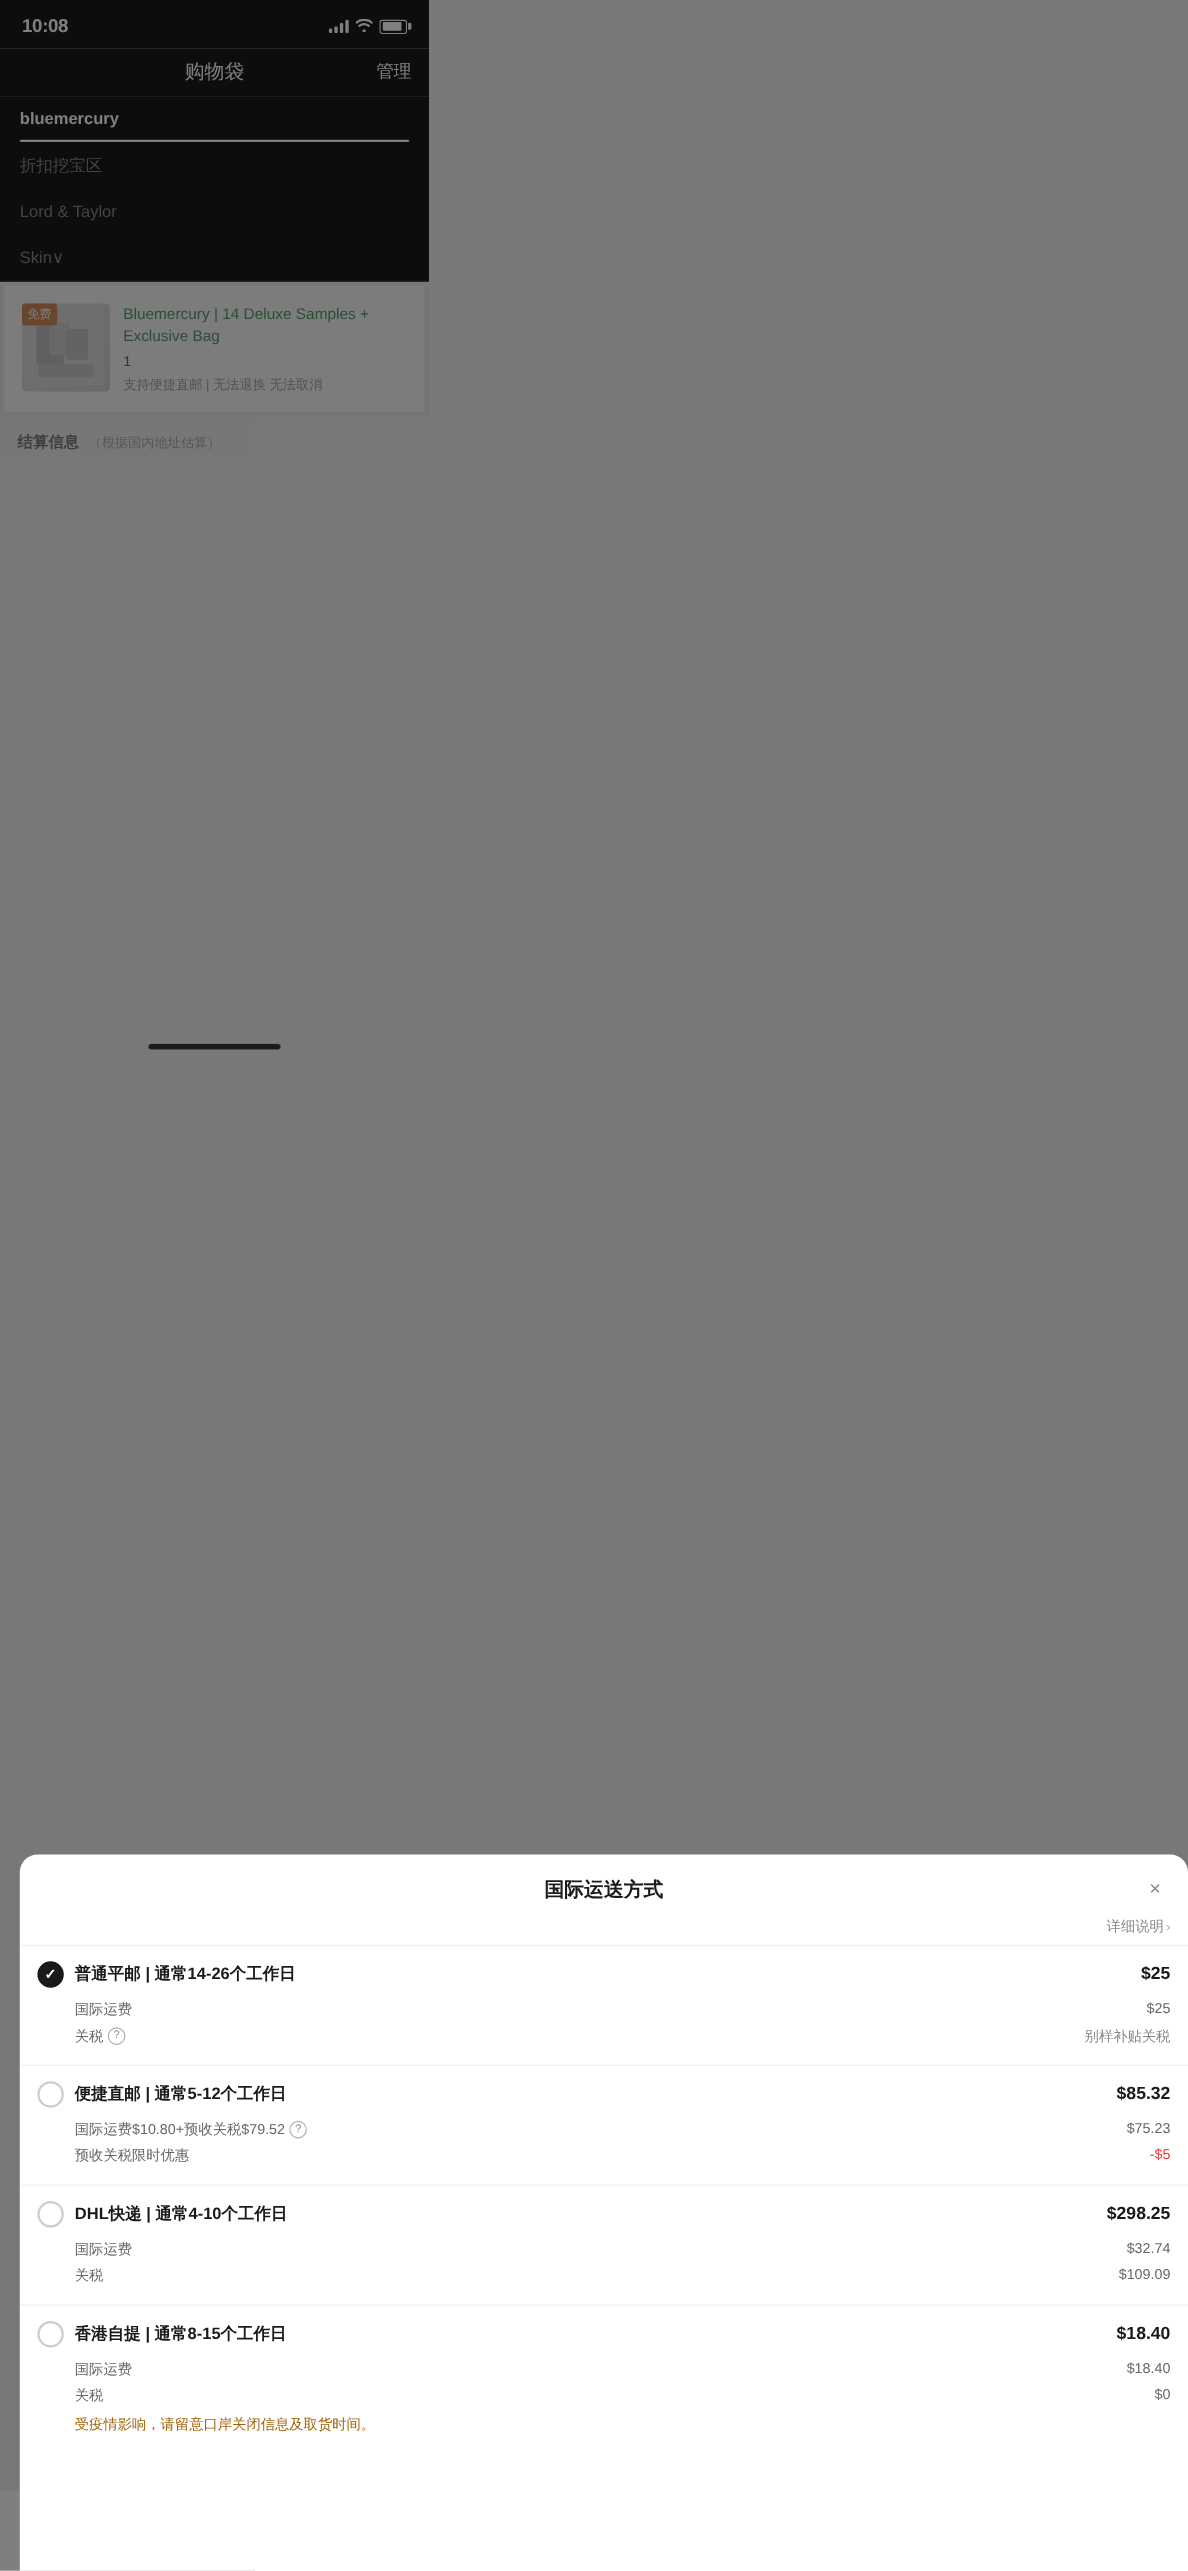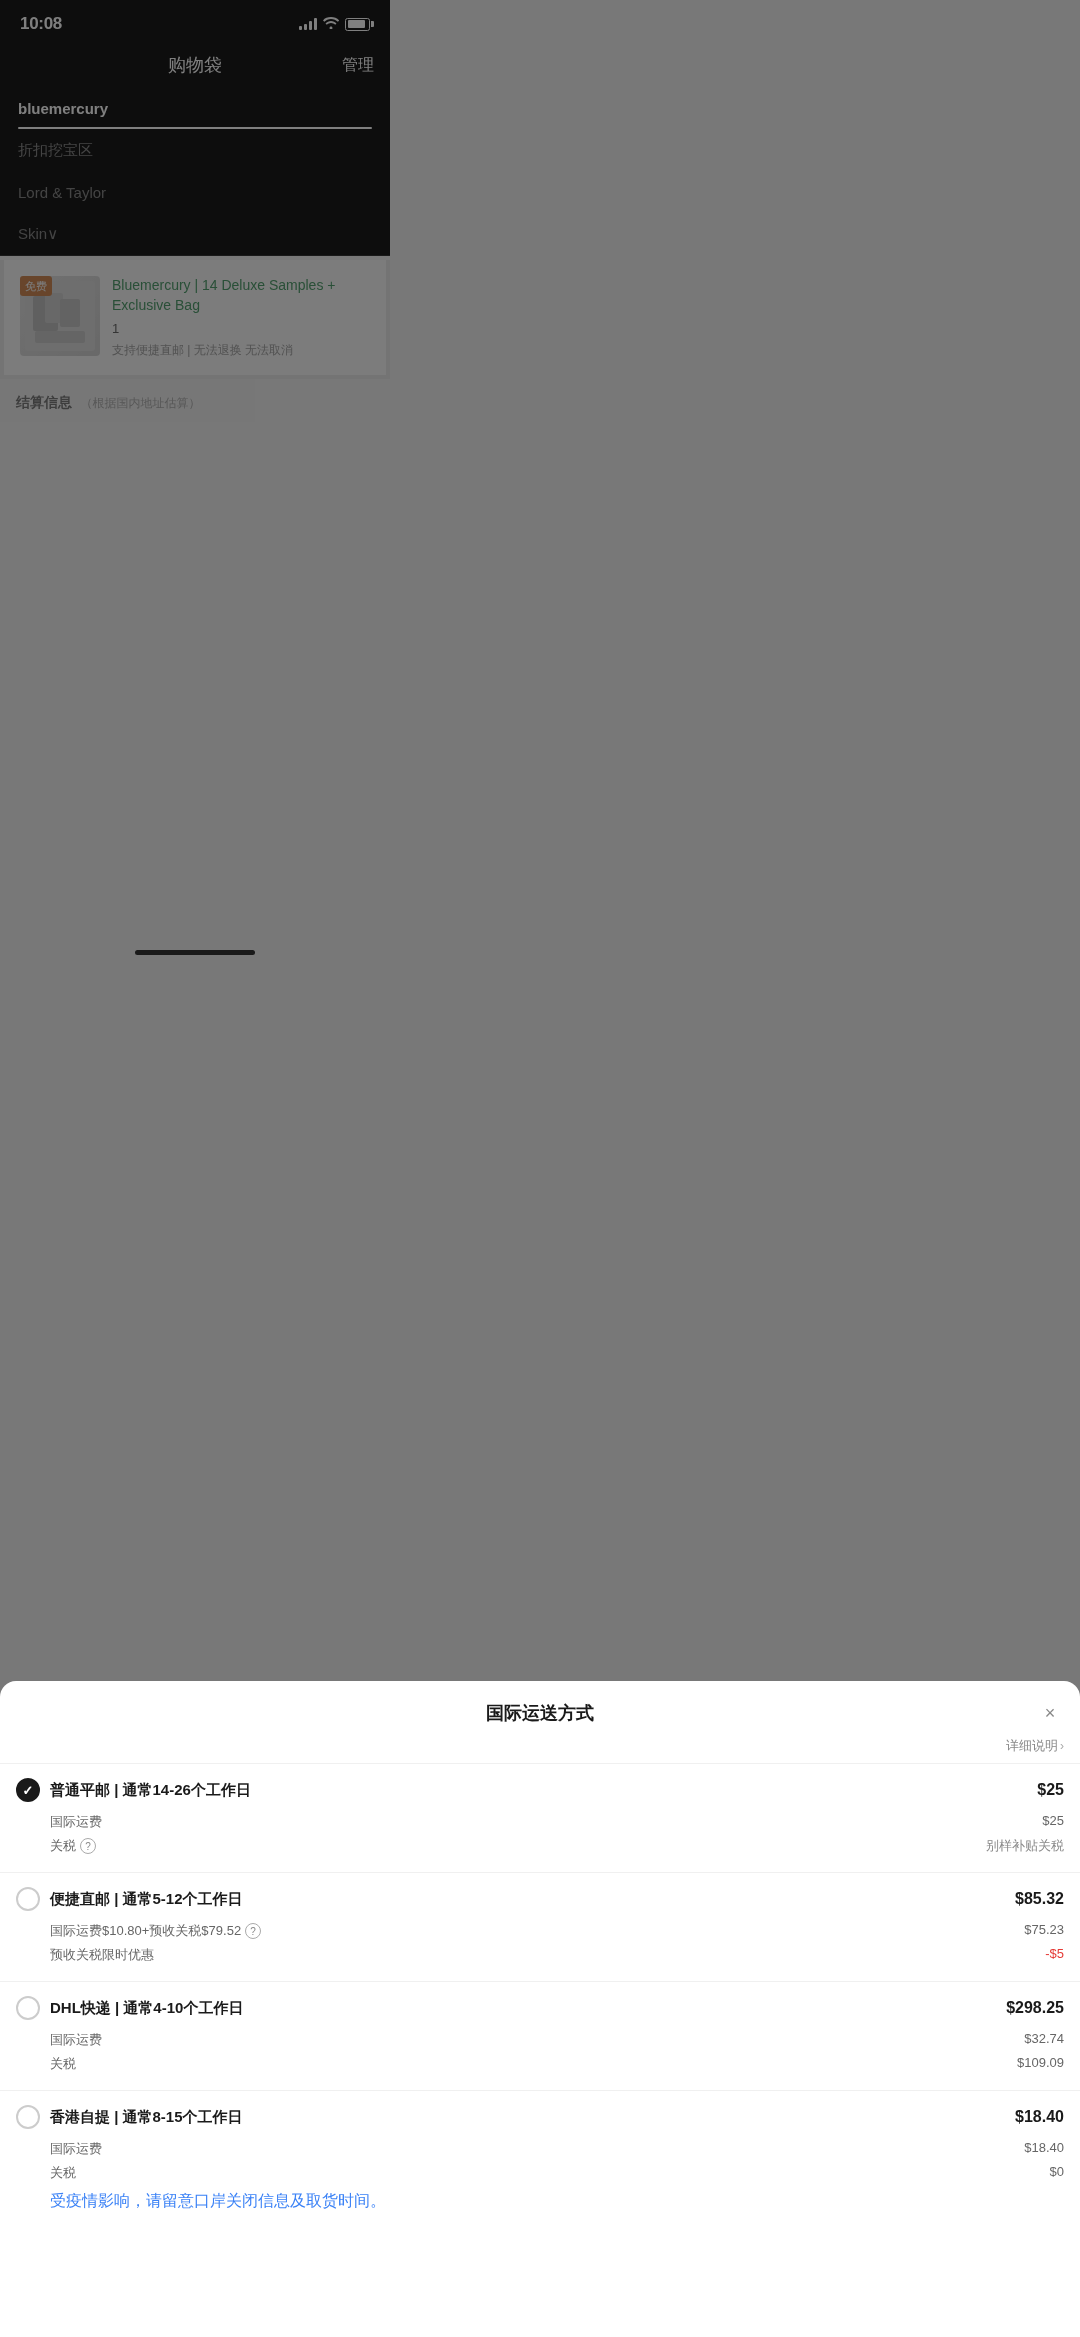--- a/index.html
+++ b/index.html
@@ -226,20 +226,21 @@
     }
 
     
     .modal-sheet {
       background: #fff;
       border-radius: 16px 16px 0 0;
       width: 100%;
       max-height: 82vh;
       overflow-y: auto;
       padding-bottom: 20px;
+      margin-left: 18px;
     }
 
     .modal-header {
       display: flex;
       align-items: center;
       justify-content: center;
       padding: 20px 16px 8px;
       position: relative;
     }
     .modal-title {
@@ -361,22 +362,22 @@
       width: 16px;
       height: 16px;
       border: 1px solid #aaa;
       border-radius: 50%;
       font-size: 10px;
       color: #888;
       cursor: pointer;
     }
 
     .shipping-note {
-      font-size: 16px;
-      color: #3b82f6;
+      font-size: 13px;
+      color: #a16207;
       padding: 4px 0 0 34px;
       line-height: 1.5;
     }
 
     
     .bottom-nav {
       position: fixed;
       bottom: 0;
       left: 0;
       width: 390px;

